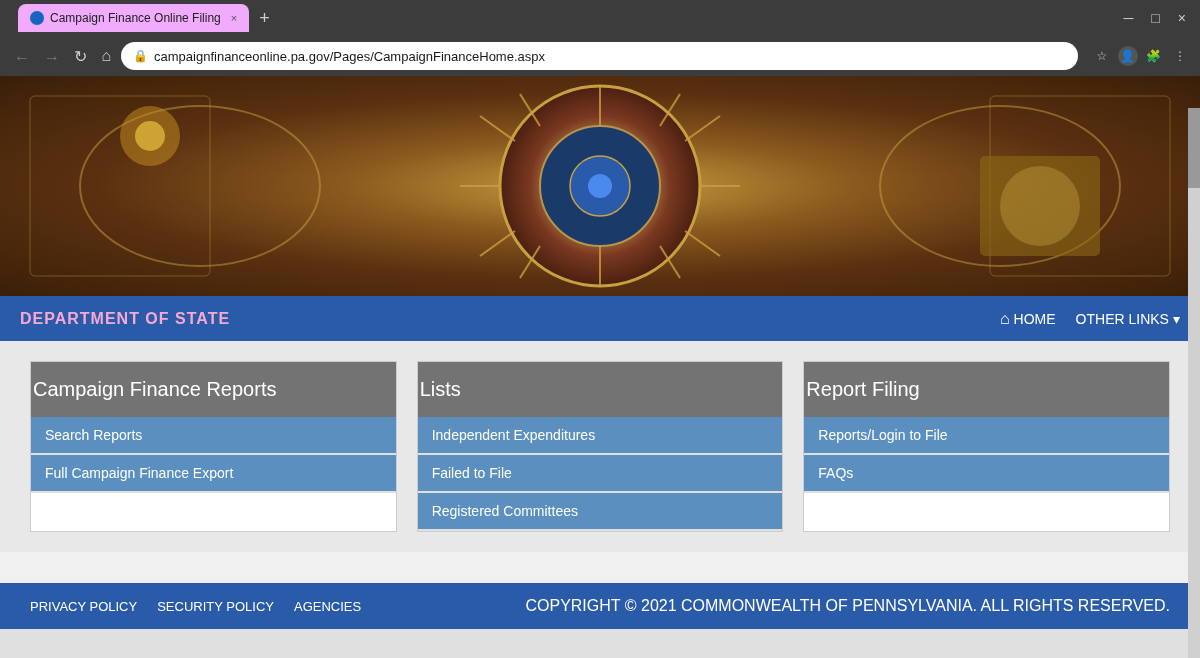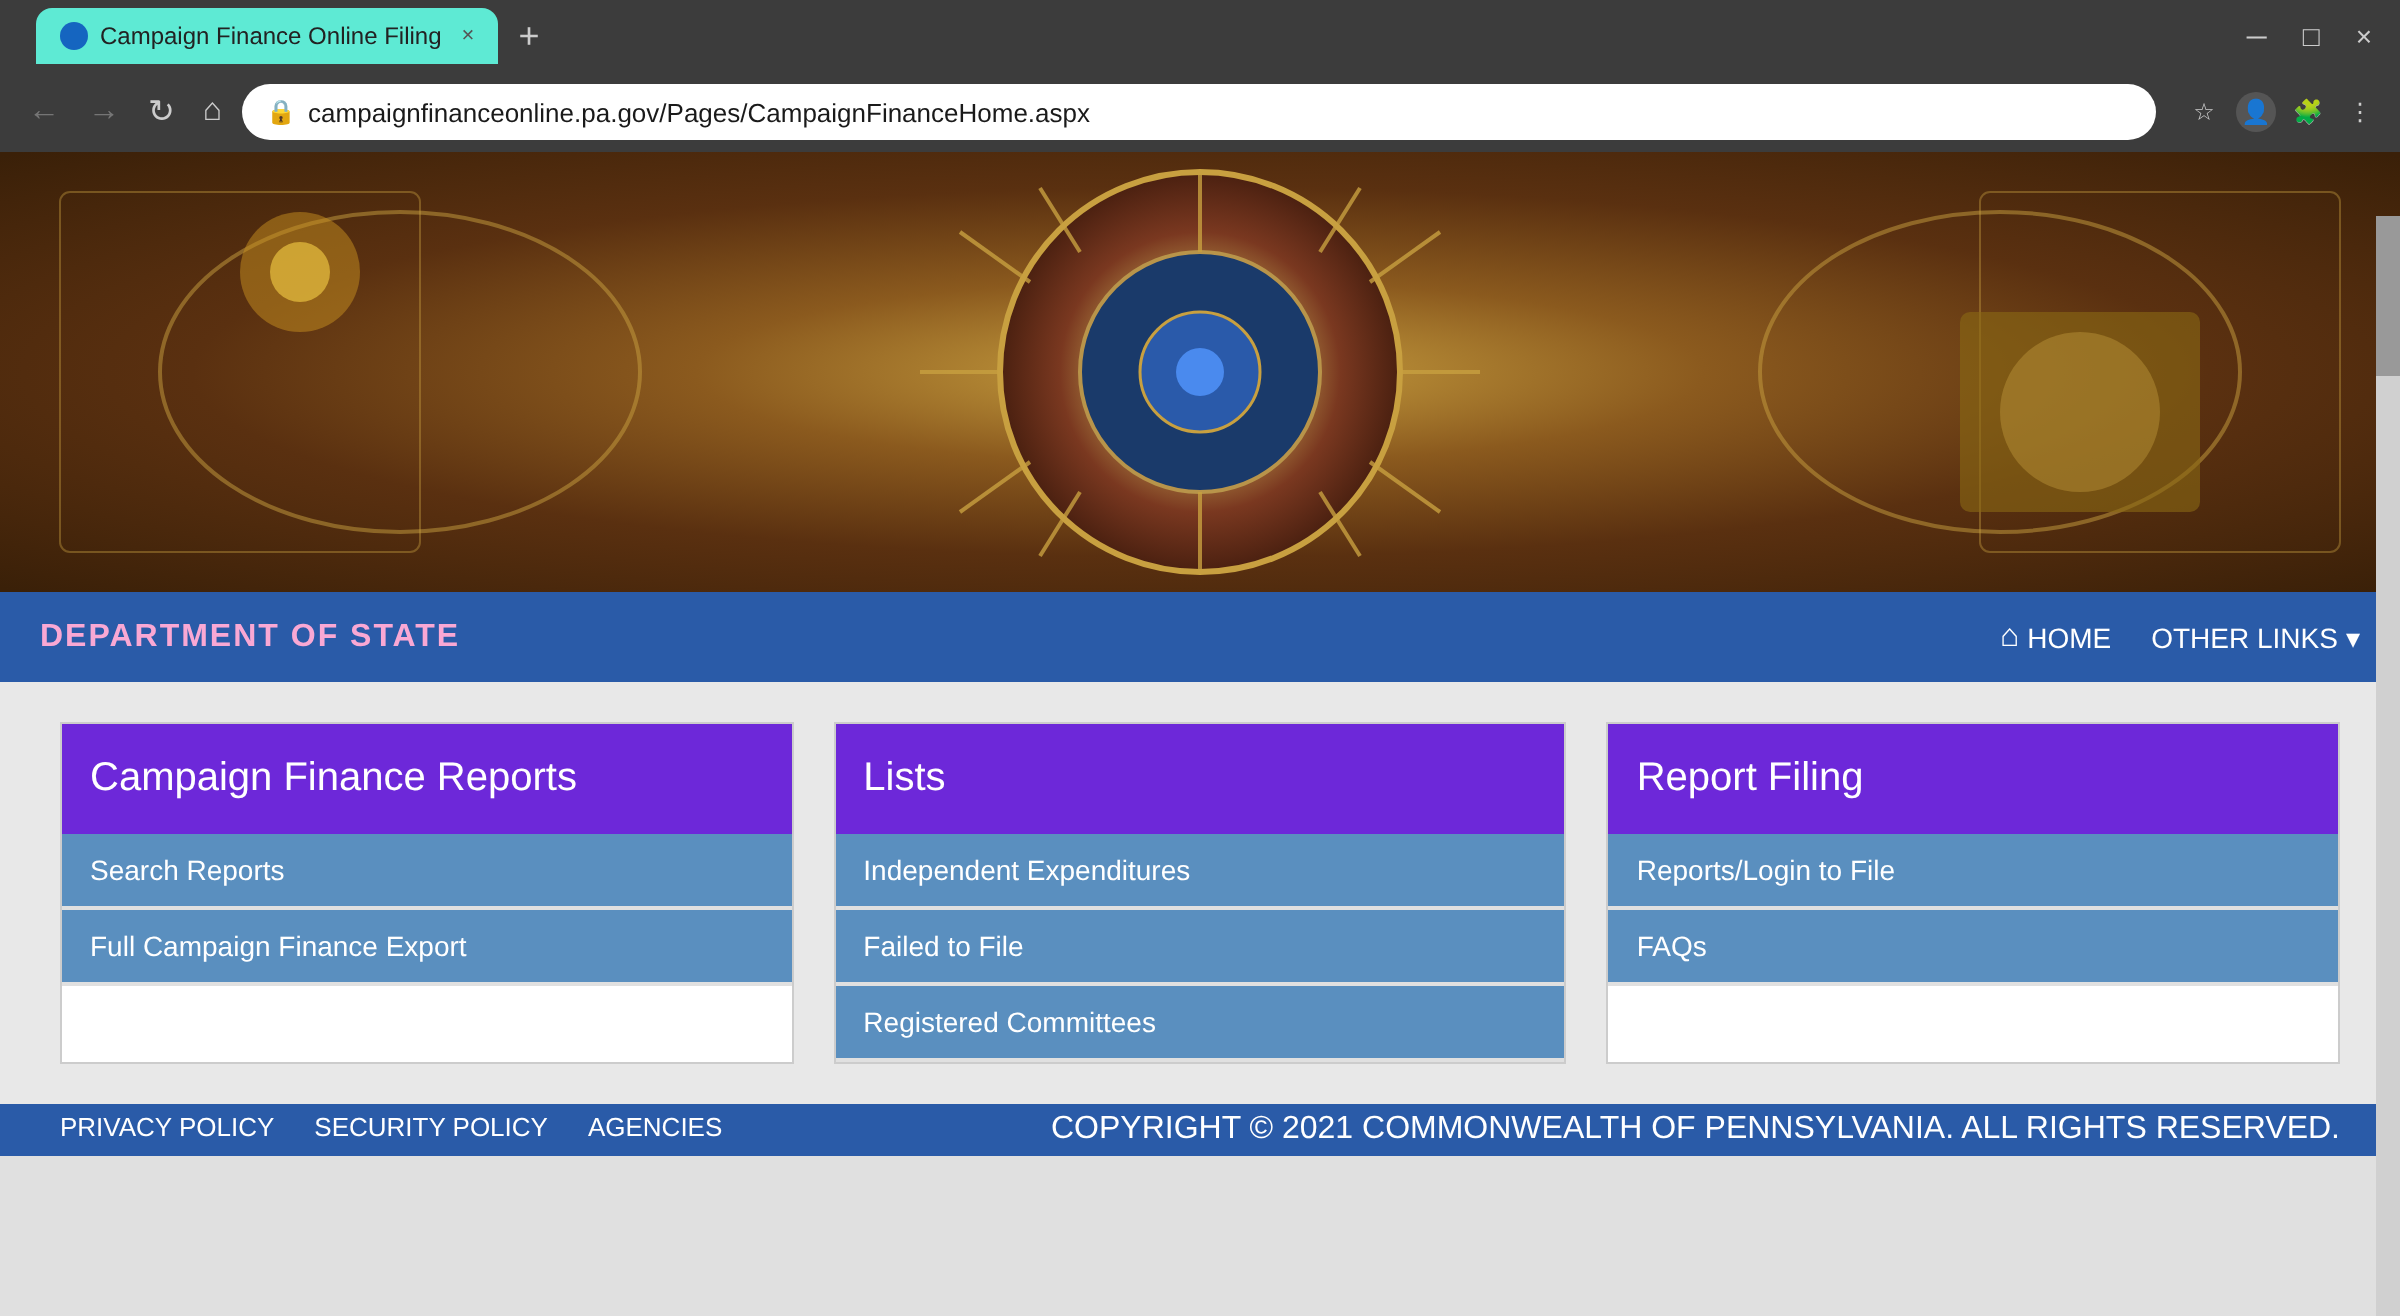--- a/index.html
+++ b/index.html
@@ -19,21 +19,21 @@
     }
     .tab-bar {
       display: flex;
       align-items: center;
       background: #3c3c3c;
       padding: 0 8px;
       height: 32px;
       gap: 4px;
     }
     .tab-active {
-      background: #5eead4;
+      background: #f0abfc;
       border-radius: 8px 8px 0 0;
       padding: 4px 12px;
       font-size: 12px;
       color: #222;
       display: flex;
       align-items: center;
       gap: 6px;
       height: 28px;
     }
     .tab-favicon {
@@ -186,22 +186,22 @@
       gap: 20px;
       background: #e8e8e8;
     }
     .card {
       flex: 1;
       background: #fff;
       border: 1px solid #ccc;
       overflow: hidden;
     }
     .card-header {
-      background: #6d28d9;
-      padding: 16px 14px;
+      background: #737373;
+      padding: 16px 2px;
       color: #fff;
       font-size: 20px;
       font-weight: normal;
     }
     .card-items {
       background: #4c1d95;
     }
     .card-item {
       display: block;
       padding: 10px 14px;
@@ -209,23 +209,25 @@
       color: #fff;
       font-size: 14px;
       border-bottom: 2px solid #e0e0e0;
       cursor: pointer;
       text-decoration: none;
     }
 
     
     .footer {
       background: #2a5ba8;
-      padding: 4px 30px;
-      display: flex;
+      padding: 14px 30px;
+      display: flex;
+      align-items: center;
       justify-content: space-between;
+      margin-top: 31px;
     }
     .footer-links {
       display: flex;
       gap: 20px;
     }
     .footer-link {
       color: #fff;
       font-size: 13px;
       cursor: pointer;
       text-decoration: none;

